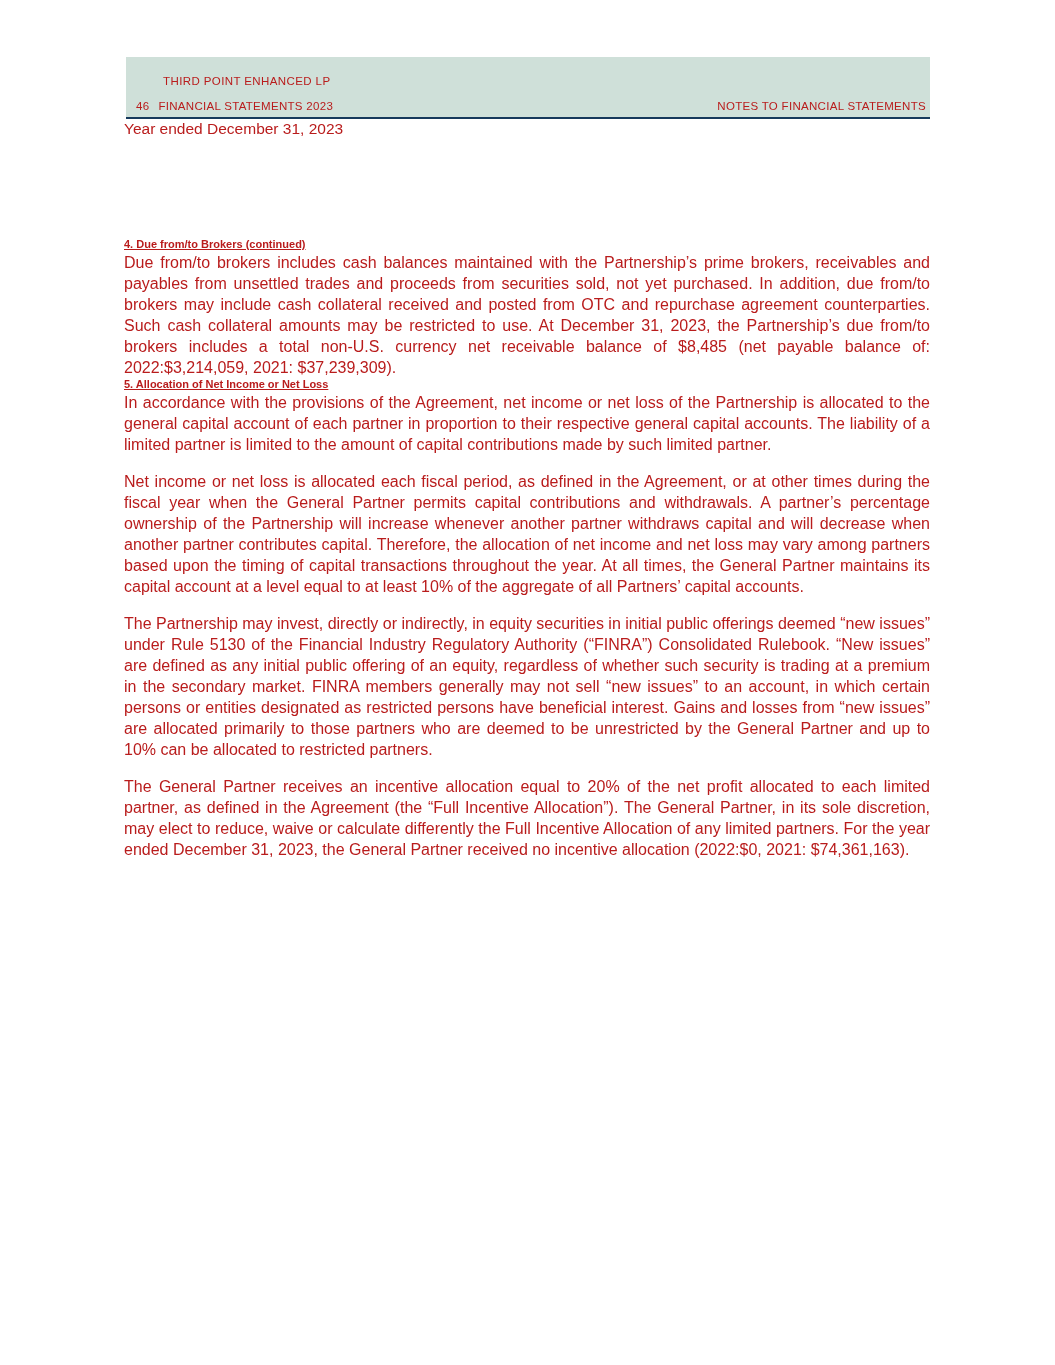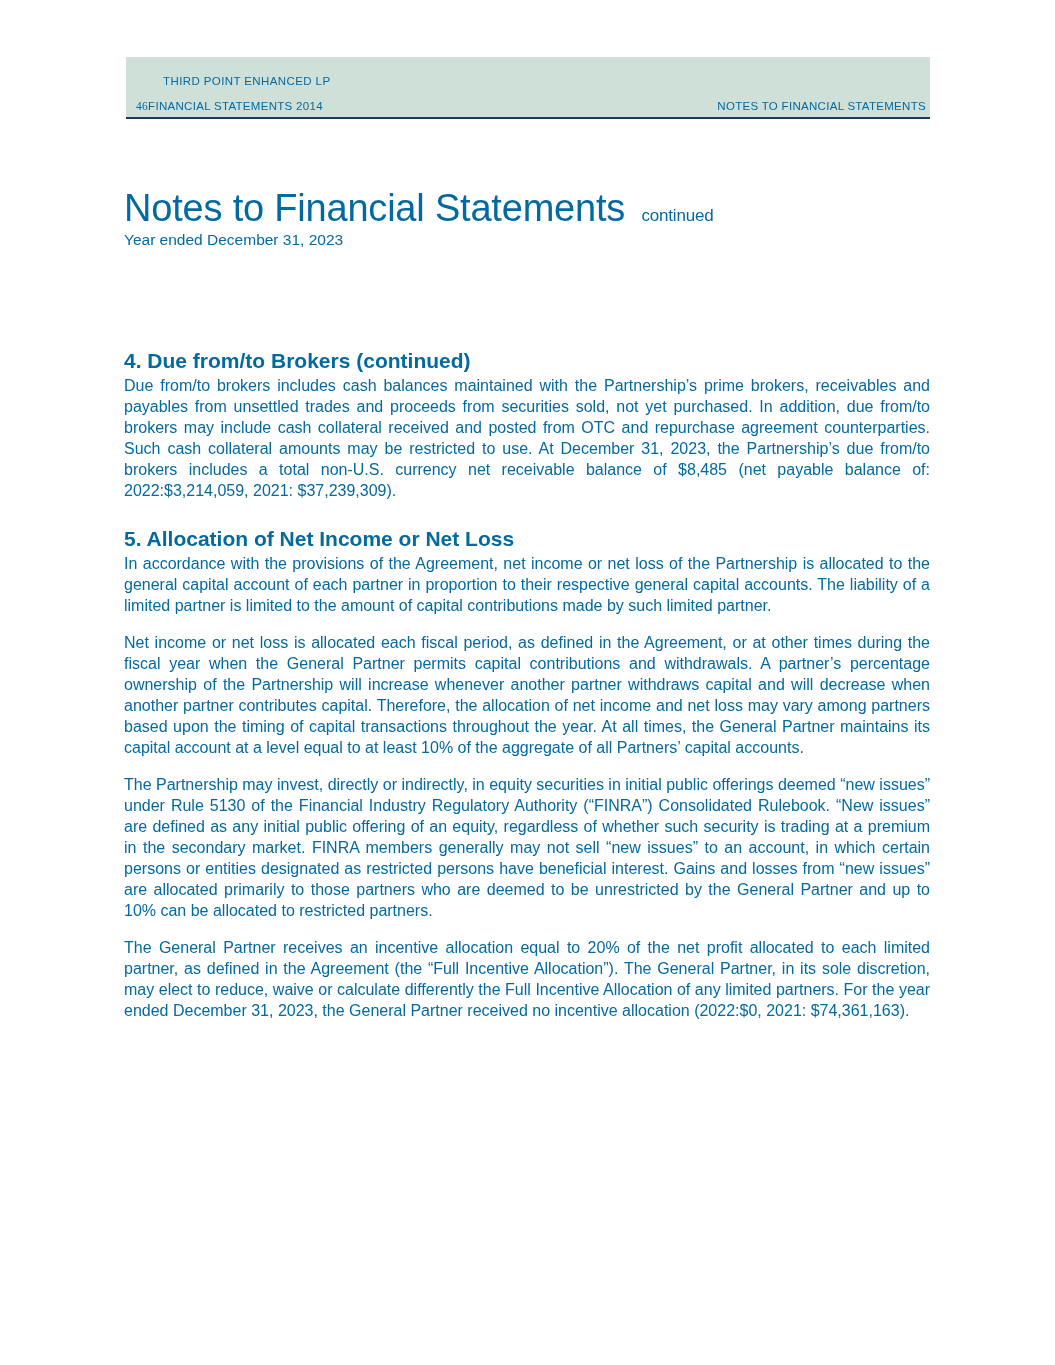--- a/index.html
+++ b/index.html
@@ -3,21 +3,21 @@
 <meta charset="utf-8">
 <style>
   * { margin: 0; padding: 0; box-sizing: border-box; }
   html, body { background: #ffffff; }
   .page {
     position: relative;
     width: 1055px;
     height: 1365px;
     background: #ffffff;
     font-family: "Liberation Sans", sans-serif;
-    color: #0369a1;
+    color: #b91c1c;
     overflow: hidden;
   }
   
   .band {
     position: absolute;
     left: 126px;
     top: 57px;
     width: 804px;
     height: 62px;
     background: #cfe0d9;
@@ -34,21 +34,21 @@
     font-weight: 400;
   }
   .band-bottom {
     display: flex;
     justify-content: space-between;
     align-items: flex-end;
     font-size: 11.5px;
     letter-spacing: 0.3px;
   }
   .band-bottom .left-group { display: flex; }
-  .band-bottom .page-num { margin-right: 0; font-family: Liberation Serif, serif; }
+  .band-bottom .page-num { margin-right: 9px; }
   
   .content {
     position: absolute;
     left: 124px;
     top: 119px;
     width: 806px;
   }
   .doc-title {
     margin-top: 69px;
     font-size: 38px;
@@ -59,56 +59,53 @@
   .doc-title .suffix {
     font-size: 17px;
     font-weight: 400;
     margin-left: 6px;
   }
   .doc-subtitle {
     margin-top: 1px;
     font-size: 15.5px;
   }
   .section-4 { margin-top: 100px; }
-  .section-5 { margin-top: 26px; }
+  .section-5 { }
   h2.sec-heading {
-    font-size: 21px;
+    font-size: 11px;
     font-weight: 700;
     margin-bottom: 2px;
+    text-decoration: underline;
   }
   p.body-para {
     font-size: 16px;
     line-height: 21px;
     text-align: justify;
     margin-bottom: 16px;
   }
   p.body-para:last-child { margin-bottom: 0; }
 </style>
 </head>
 <body>
 
 <div class="page">
 
   <header class="band">
     <div class="band-top">THIRD POINT ENHANCED LP</div>
     <div class="band-bottom">
       <span class="left-group">
         <span class="page-num">46</span>
-        <span>FINANCIAL STATEMENTS 2014</span>
+        <span>FINANCIAL STATEMENTS 2023</span>
       </span>
       <span>NOTES TO FINANCIAL STATEMENTS</span>
     </div>
   </header>
 
   <main class="content">
 
-    <h1 class="doc-title">
-      <span>Notes to Financial Statements</span>
-      <span class="suffix">continued</span>
-    </h1>
 
     <div class="doc-subtitle">Year ended December 31, 2023</div>
 
     <section class="section-4">
       <h2 class="sec-heading">4. Due from/to Brokers (continued)</h2>
       <p class="body-para">Due from/to brokers includes cash balances maintained with the Partnership’s prime brokers, receivables and payables from unsettled trades and proceeds from securities sold, not yet purchased. In addition, due from/to brokers may include cash collateral received and posted from OTC and repurchase agreement counterparties. Such cash collateral amounts may be restricted to use. At December 31, 2023, the Partnership’s due from/to brokers includes a total non-U.S. currency net receivable balance of $8,485 (net payable balance of: 2022:$3,214,059, 2021: $37,239,309).</p>
     </section>
 
     <section class="section-5">
       <h2 class="sec-heading">5. Allocation of Net Income or Net Loss</h2>

